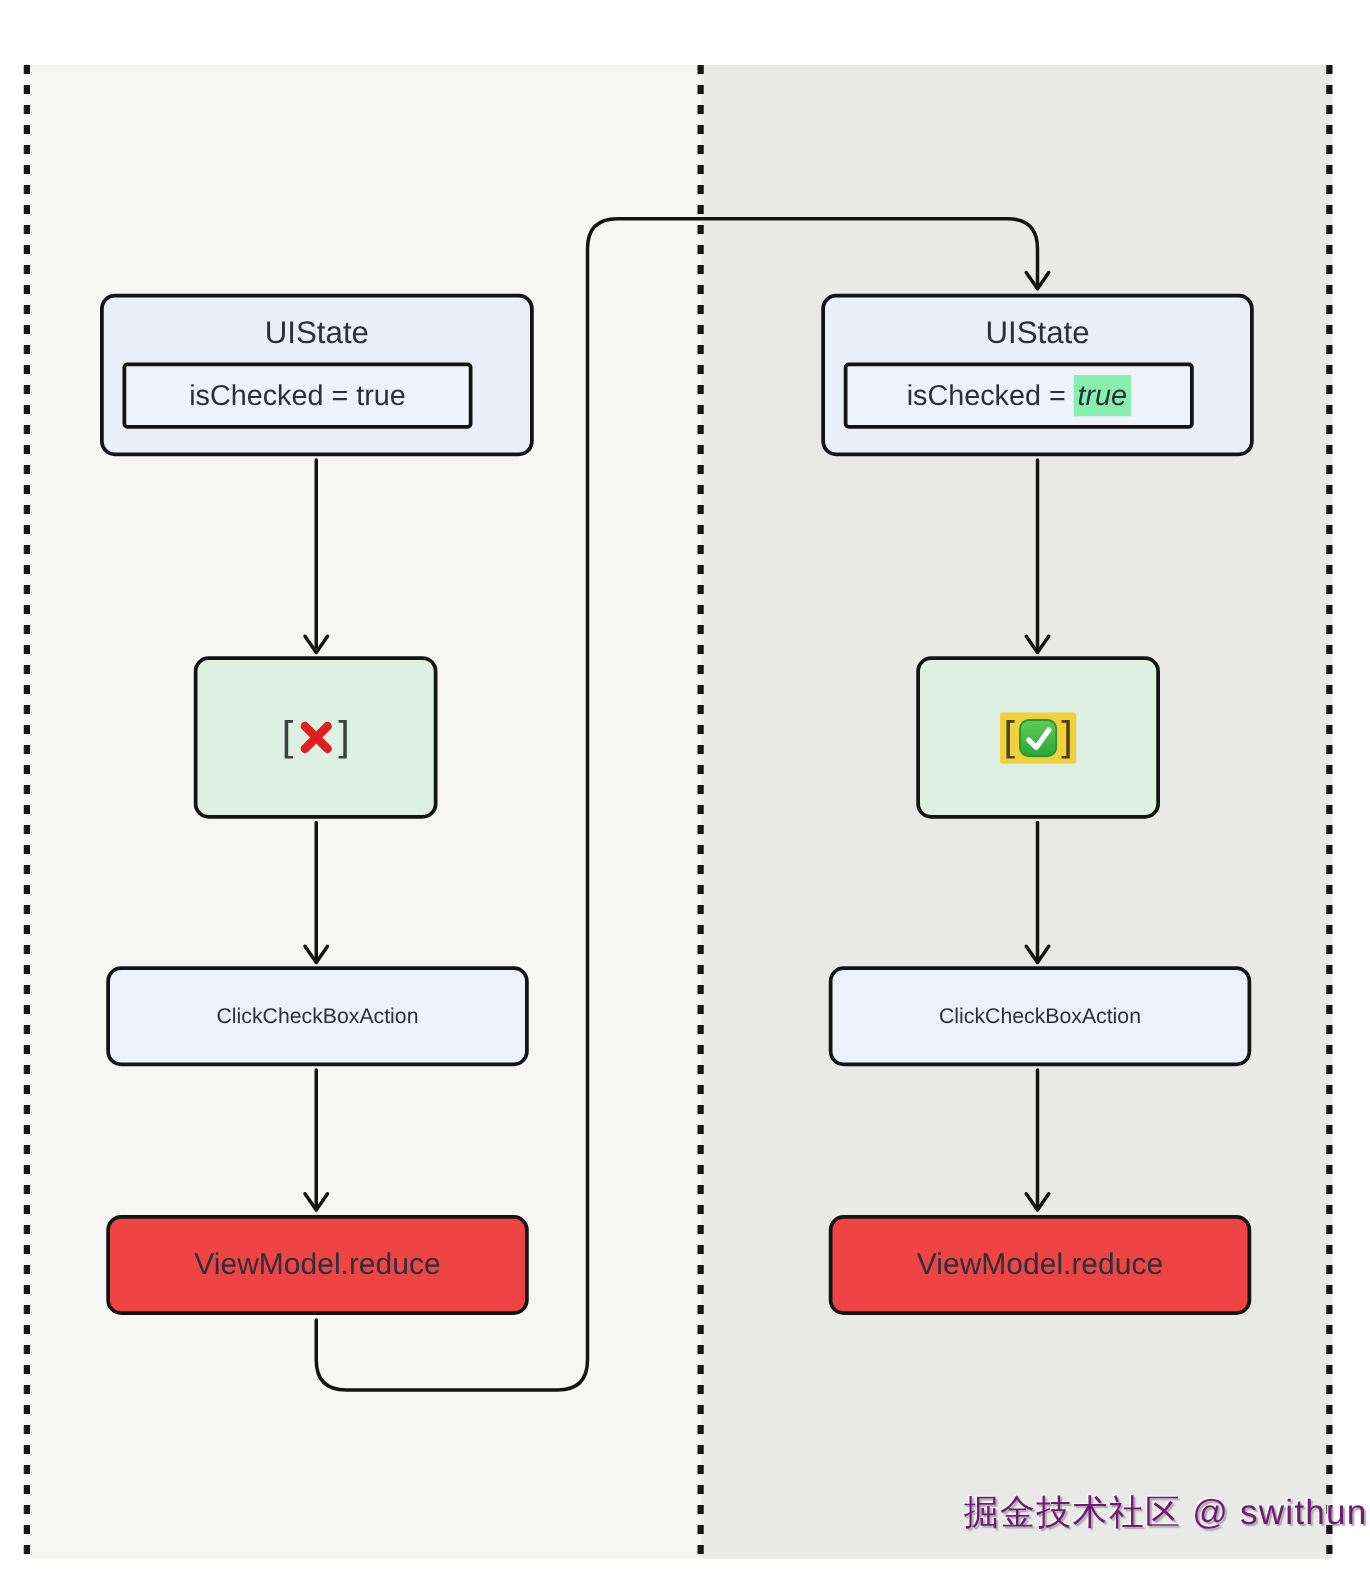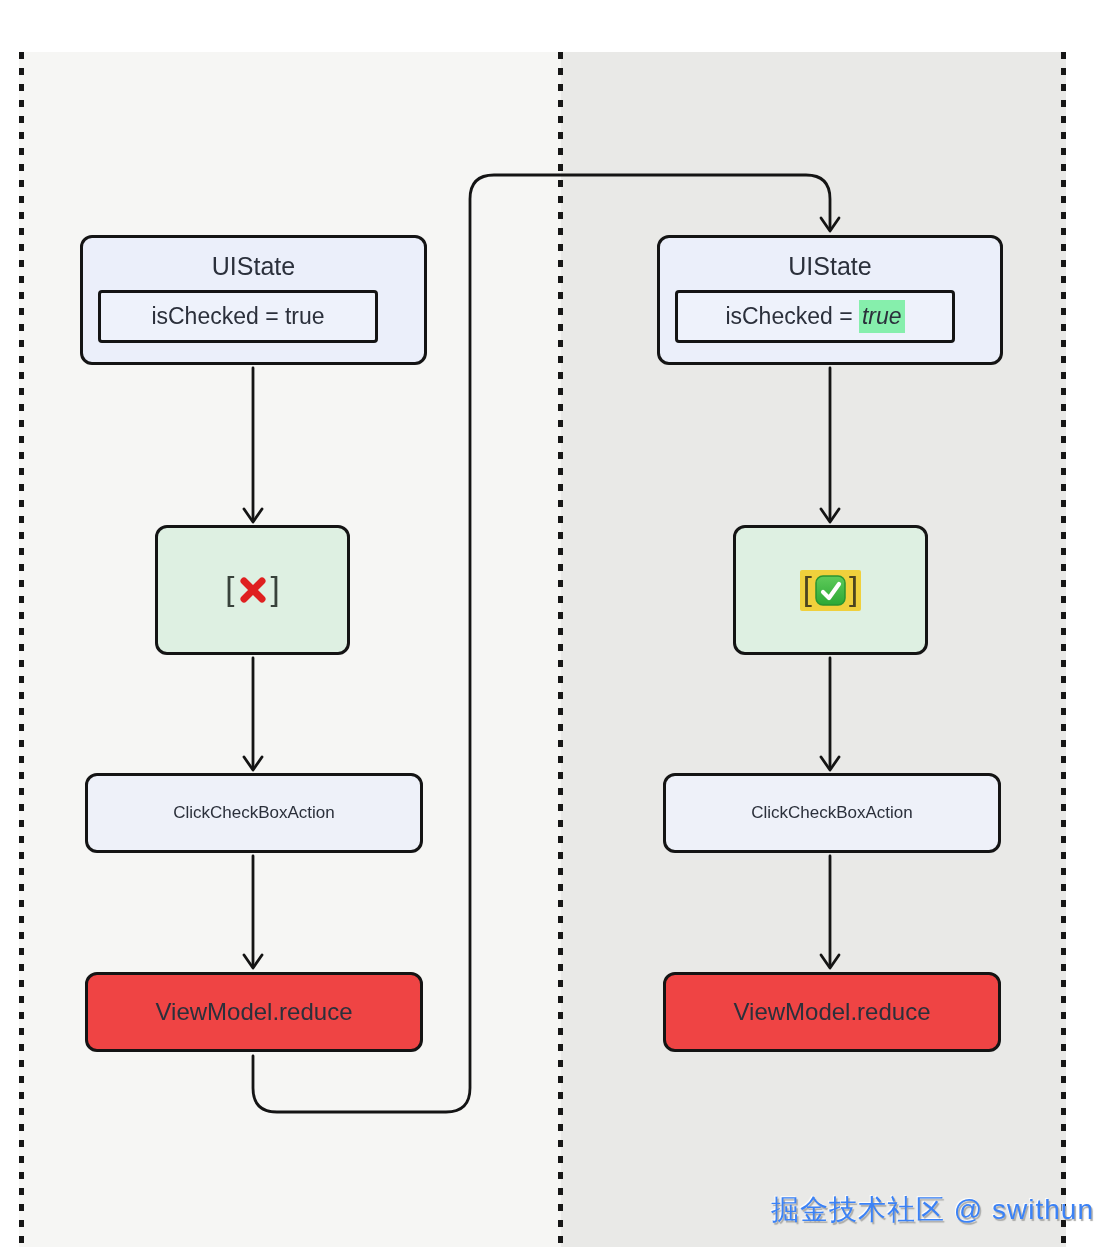--- a/index.html
+++ b/index.html
@@ -37,21 +37,21 @@
   .chkbox { background:#def0e2; }
   .chk-content { display:flex; align-items:center; }
   .bracket { font-size:33px; color:#38423b; line-height:1; padding:0 1px; transform:translateY(-2px); }
   .chk-wrap-hl { display:flex; align-items:center; background:#f0d03c; border-radius:2px; padding:4px 2px; }
   .icon-svg { display:block; margin:0 2px; }
   .actionbox { background:#eef1f9; font-size:17px; }
   .reducebox { background:#ef4444; font-size:24px; }
   
   .watermark {
     position:absolute; right:2px; top:1191px; z-index:5;
-    font-size:28px; letter-spacing:1px; color:#3b82f6;
+    font-size:28px; letter-spacing:1px; color:#701a75;
     text-shadow: 1.5px 1.5px 1px #a9a9a7, -1px -1px 1px #ffffff;
     white-space:nowrap;
   }
 </style>
 </head>
 <body>
 
 <div class="canvas">
 
   <div class="col col-left"></div>

